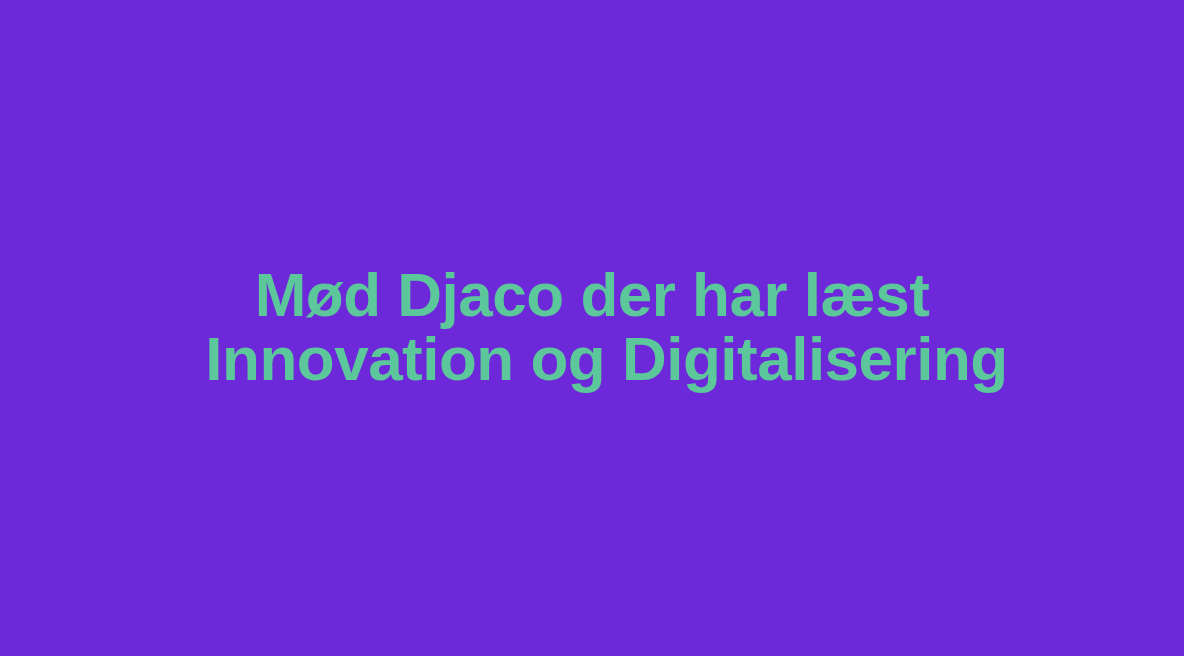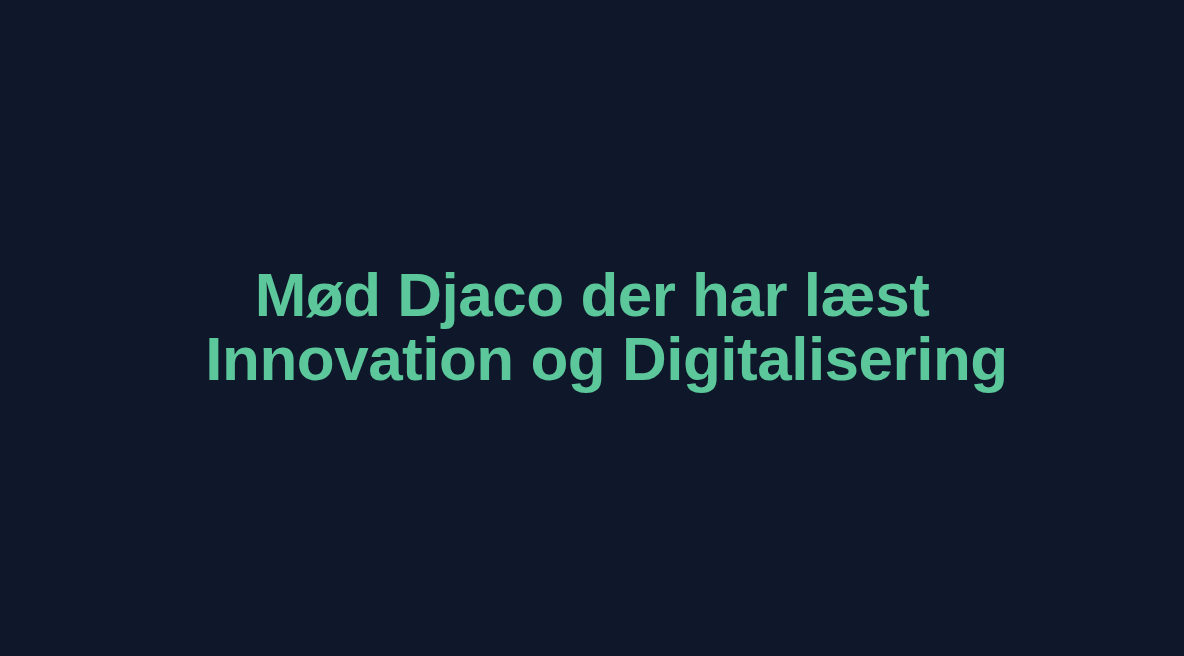--- a/index.html
+++ b/index.html
@@ -52,21 +52,21 @@
     white-space: nowrap;
     -webkit-font-smoothing: antialiased;
   }
 
   .headline-line-1 { }
   .headline-line-2 { }
 </style>
 </head>
 <body>
 
-<div id="slide" style="background: #0f172a;">
+<div id="slide" style="background: #6d28d9;">
 
   <div id="headline-block">
 
     <span class="headline headline-line-1" style="color: rgb(91, 199, 154);">Mød Djaco der har læst</span>
 
     <span class="headline headline-line-2" style="color: rgb(91, 199, 154); margin-left: 29px;">Innovation og Digitalisering</span>
 
   </div>
 
 </div>

